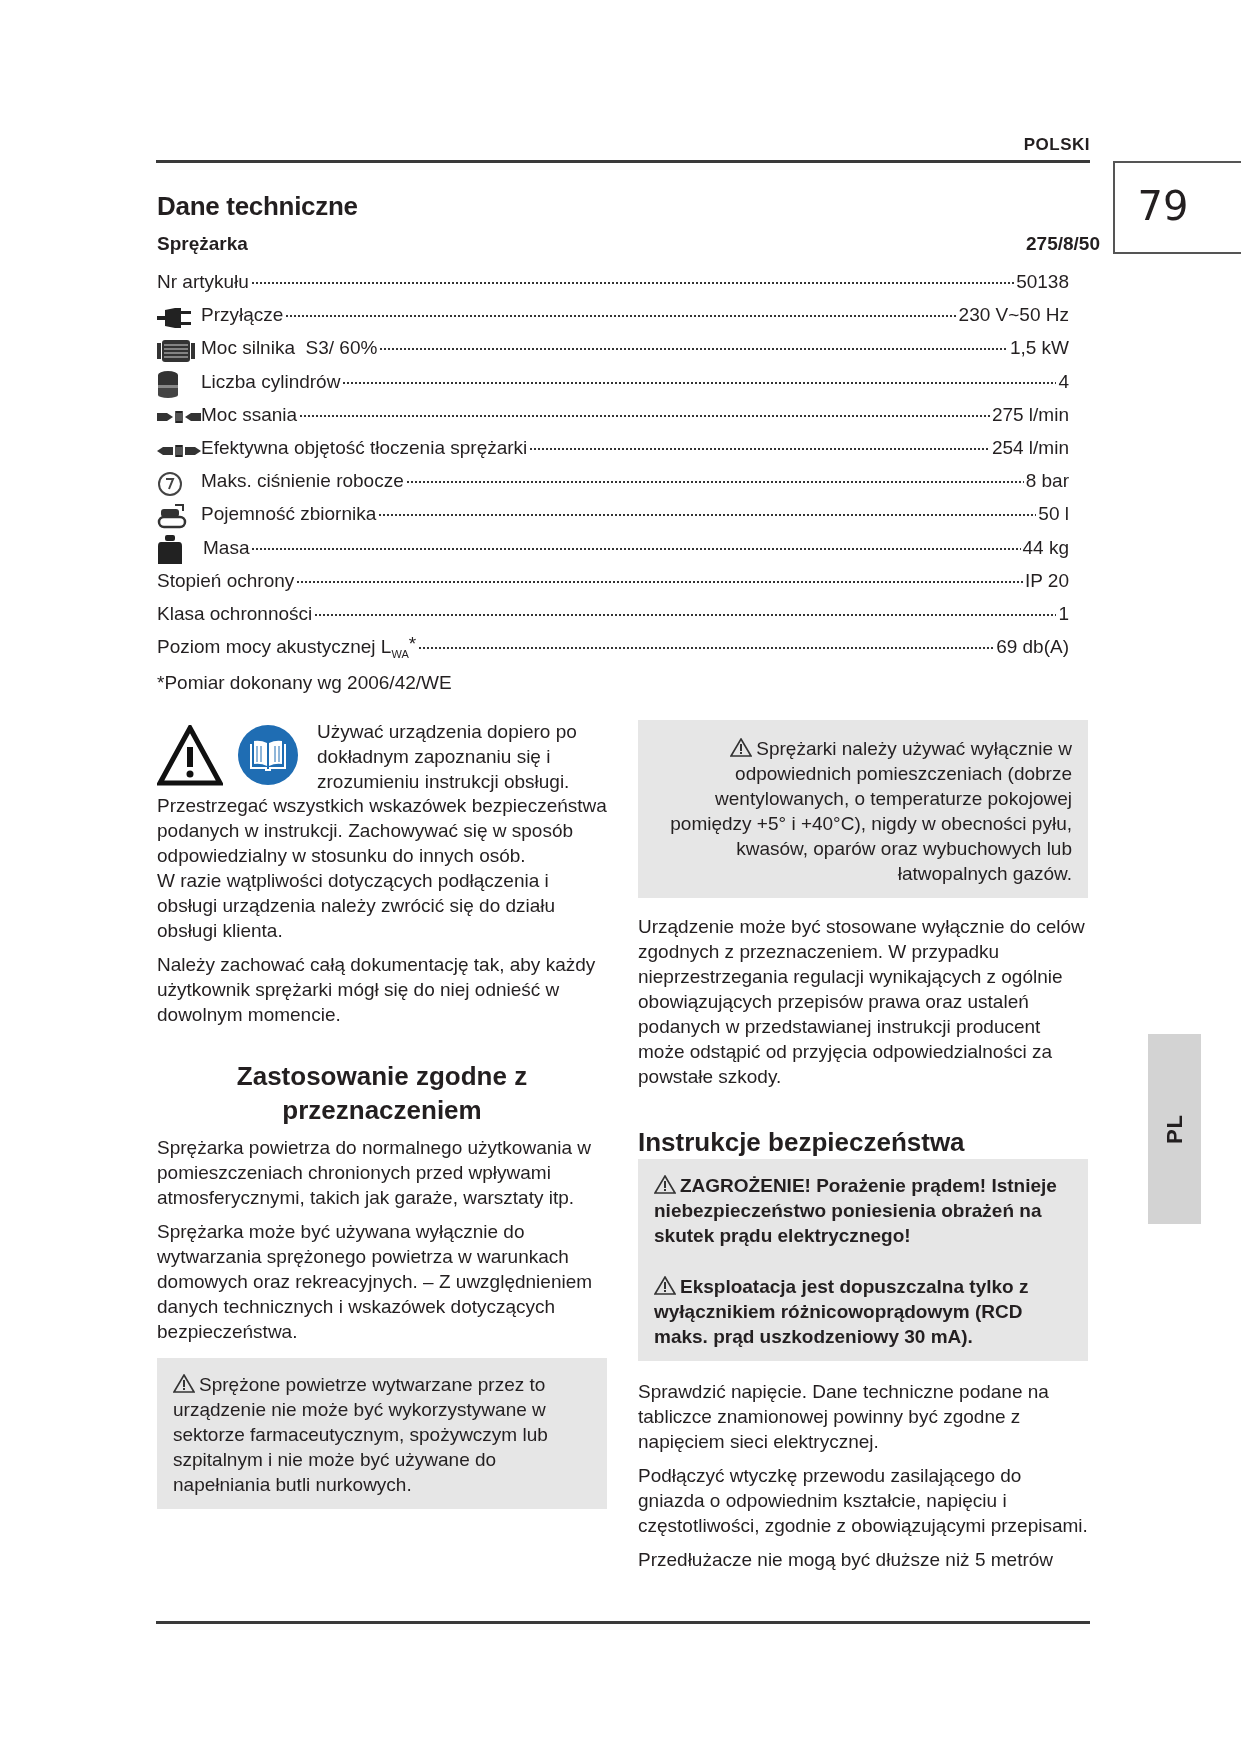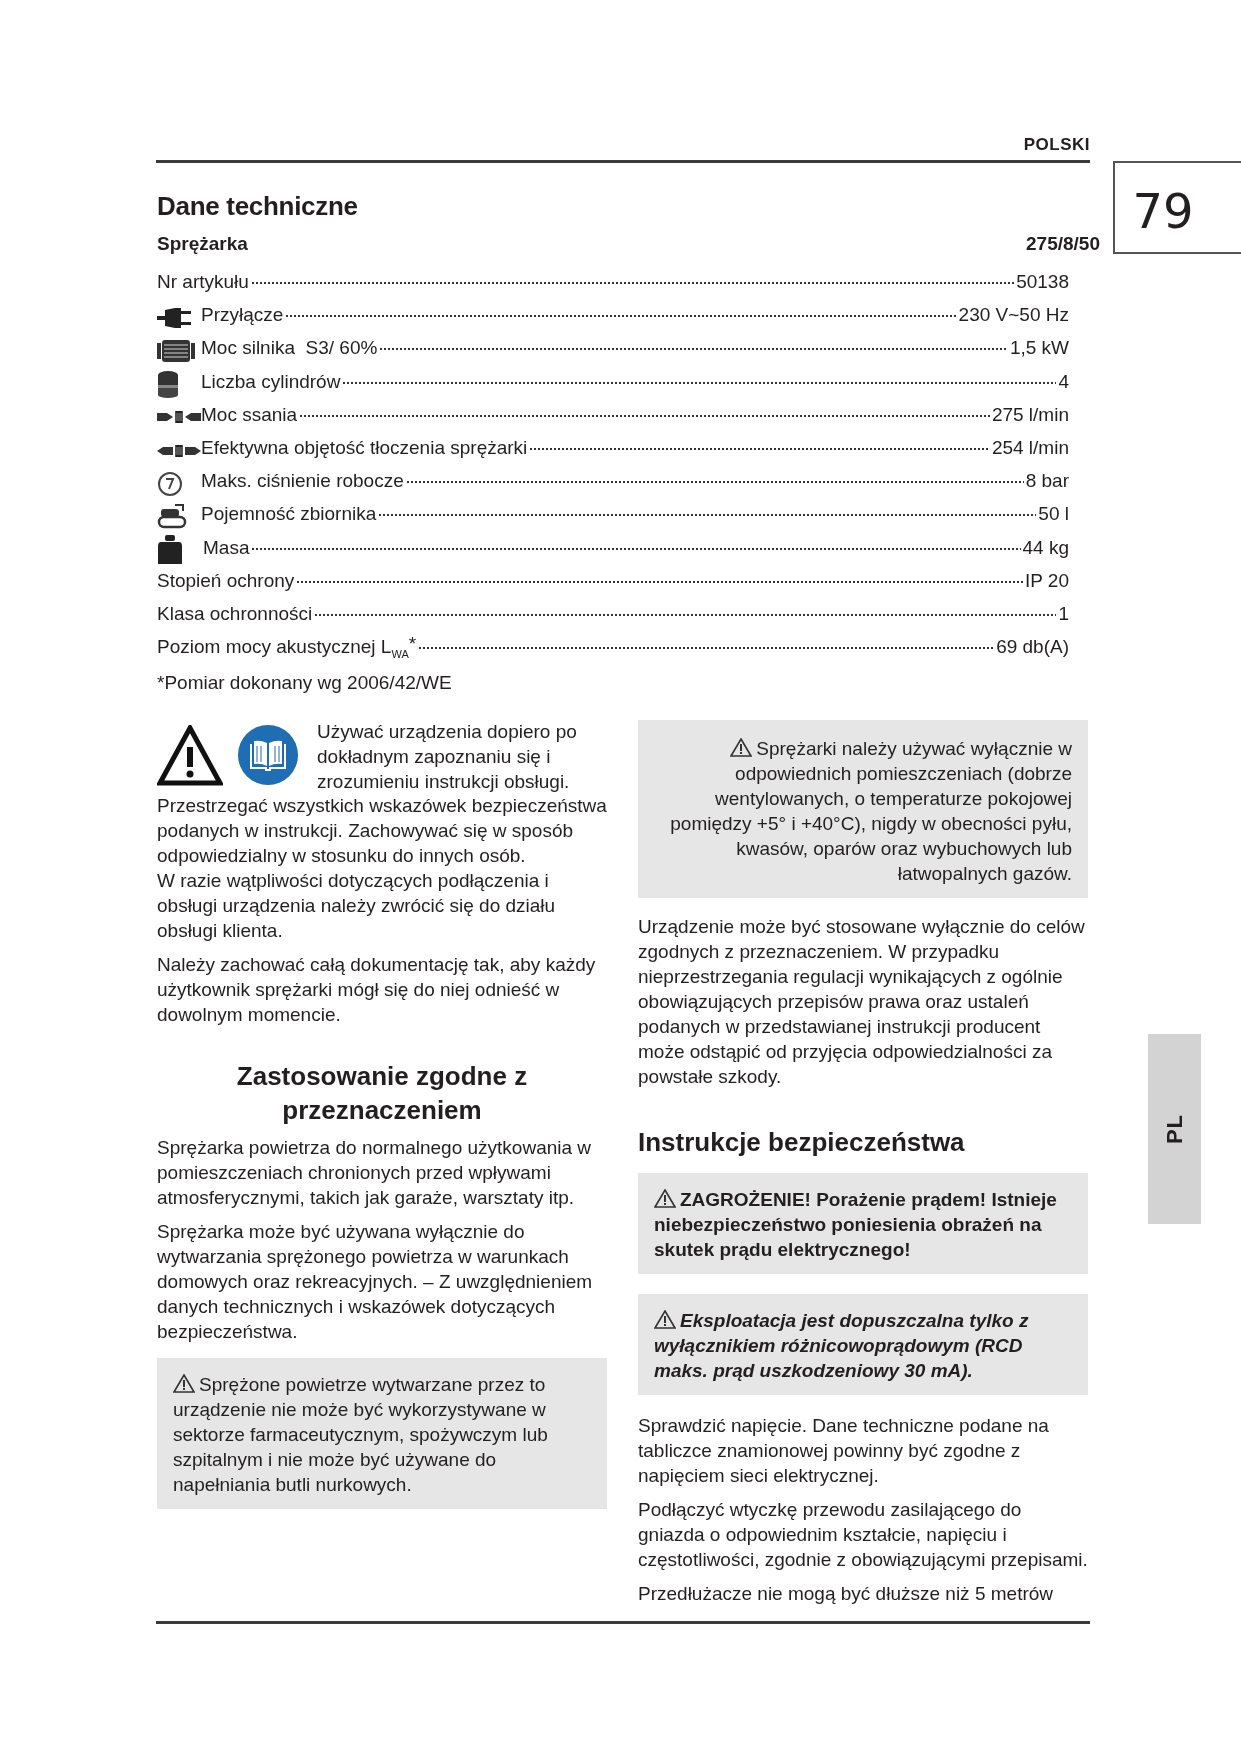--- a/index.html
+++ b/index.html
@@ -3,21 +3,21 @@
   <meta charset="utf-8">
   <style>
     html, body { margin: 0; padding: 0; background: #ffffff; }
     body { width: 1241px; height: 1754px; position: relative; overflow: hidden;
            font-family: "Liberation Sans", "DejaVu Sans", sans-serif; color: #231f20; }
     .abs { position: absolute; }
     .lang-label { left: 1000px; top: 135px; width: 90px; text-align: right; font-weight: bold; font-size: 17px; letter-spacing: 0.5px; }
     .top-rule { left: 156px; top: 160px; width: 934px; height: 3px; background: #3a3a3a; }
     .bottom-rule { left: 156px; top: 1621px; width: 934px; height: 3px; background: #3a3a3a; }
     .page-box { left: 1113px; top: 161px; width: 128px; height: 93px; border-left: 2px solid #555; border-top: 2px solid #555; border-bottom: 2px solid #555; box-sizing: border-box; }
-    .page-num { left: 1113px; top: 183px; width: 100px; text-align: center; font-size: 48px; font-family: "DejaVu Sans", sans-serif; font-weight: normal; }
+    .page-num { left: 1113px; top: 183px; width: 100px; text-align: center; font-size: 40px; font-family: "DejaVu Sans", sans-serif; font-weight: normal; }
     .lang-tab { left: 1148px; top: 1034px; width: 53px; height: 190px; background: #d3d3d3; }
     .lang-tab-text { position: absolute; left: 50%; top: 50%; transform: translate(-50%, -50%) rotate(-90deg); font-weight: bold; font-size: 22px; letter-spacing: 1px; }
 
     .h1 { font-weight: bold; font-size: 26px; letter-spacing: -0.3px; }
     .h2 { font-weight: bold; font-size: 19px; }
     .model { left: 900px; top: 233px; width: 200px; text-align: right; font-weight: bold; font-size: 19px; }
 
     .specs { left: 157px; top: 268px; width: 912px; }
     .spec-row { display: flex; align-items: baseline; height: 33.2px; font-size: 19px; line-height: 28px; white-space: nowrap; }
     .spec-icon { width: 44px; flex: 0 0 44px; display: inline-flex; align-items: center; justify-content: flex-start; height: 28px; align-self: center; }
@@ -248,29 +248,29 @@
 
 <div class="abs col right-col" style="top:720px;">
   <div class="gray-box" style="padding:16px 16px 12px 16px;text-align:right;">
     <span class="warn-inline"><svg width="22" height="19" viewBox="0 0 22 19">
           <path d="M11 1 L21 18 L1 18 Z" fill="none" stroke="#333" stroke-width="1.6"></path>
           <rect x="10" y="6" width="2" height="7" fill="#333"></rect>
           <rect x="10" y="14" width="2" height="2" fill="#333"></rect>
         </svg></span><span>Sprężarki należy używać wyłącznie w odpowiednich pomieszczeniach (dobrze wentylowanych, o temperaturze pokojowej pomiędzy +5° i +40°C), nigdy w obecności pyłu, kwasów, oparów oraz wybuchowych lub łatwopalnych gazów.</span>
   </div>
   <p style="margin-top:16px;">Urządzenie może być stosowane wyłącznie do celów zgodnych z przeznaczeniem. W przypadku nieprzestrzegania regulacji wynikających z ogólnie obowiązujących przepisów prawa oraz ustaleń podanych w przedstawianej instrukcji producent może odstąpić od przyjęcia odpowiedzialności za powstałe szkody.</p>
-  <div class="section-h" style="margin-top:36px; margin-bottom:14px;">Instrukcje bezpieczeństwa</div>
+  <div class="section-h" style="margin-top:36px; ">Instrukcje bezpieczeństwa</div>
   <div class="gray-box bold">
     <span class="warn-inline"><svg width="22" height="19" viewBox="0 0 22 19">
           <path d="M11 1 L21 18 L1 18 Z" fill="none" stroke="#333" stroke-width="1.6"></path>
           <rect x="10" y="6" width="2" height="7" fill="#333"></rect>
           <rect x="10" y="14" width="2" height="2" fill="#333"></rect>
         </svg></span><span>ZAGROŻENIE! Porażenie prądem! Istnieje niebezpieczeństwo poniesienia obrażeń na skutek prądu elektrycznego!</span>
   </div>
-  <div class="gray-box bold" style="margin-top:20px;font-style:italic;">
+  <div class="gray-box bold" style="">
     <span class="warn-inline"><svg width="22" height="19" viewBox="0 0 22 19">
           <path d="M11 1 L21 18 L1 18 Z" fill="none" stroke="#333" stroke-width="1.6"></path>
           <rect x="10" y="6" width="2" height="7" fill="#333"></rect>
           <rect x="10" y="14" width="2" height="2" fill="#333"></rect>
         </svg></span><span>Eksploatacja jest dopuszczalna tylko z wyłącznikiem różnicowoprądowym (RCD maks. prąd uszkodzeniowy 30 mA).</span>
   </div>
   <p style="margin-top:18px;">Sprawdzić napięcie. Dane techniczne podane na tabliczce znamionowej powinny być zgodne z napięciem sieci elektrycznej.</p>
   <p>Podłączyć wtyczkę przewodu zasilającego do gniazda o odpowiednim kształcie, napięciu i częstotliwości, zgodnie z obowiązującymi przepisami.</p>
   <p>Przedłużacze nie mogą być dłuższe niż 5 metrów</p>
 </div>

